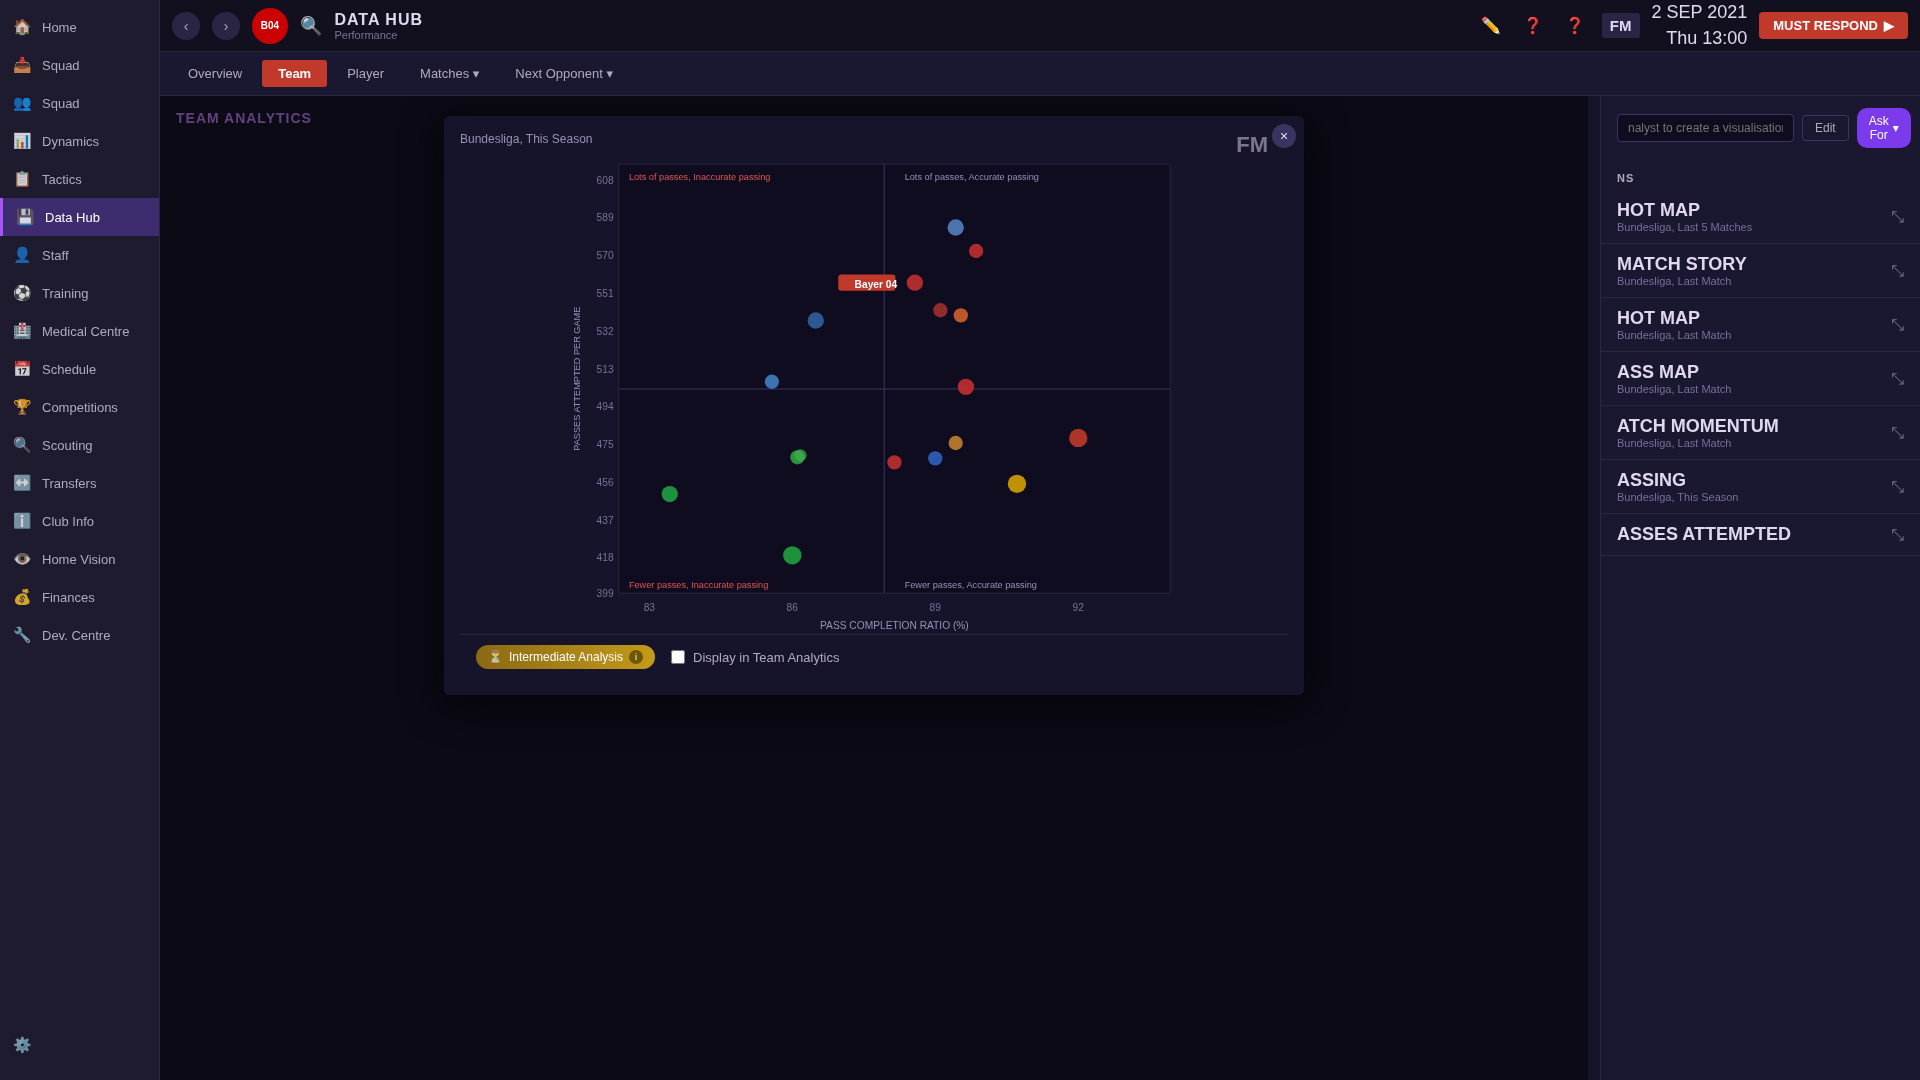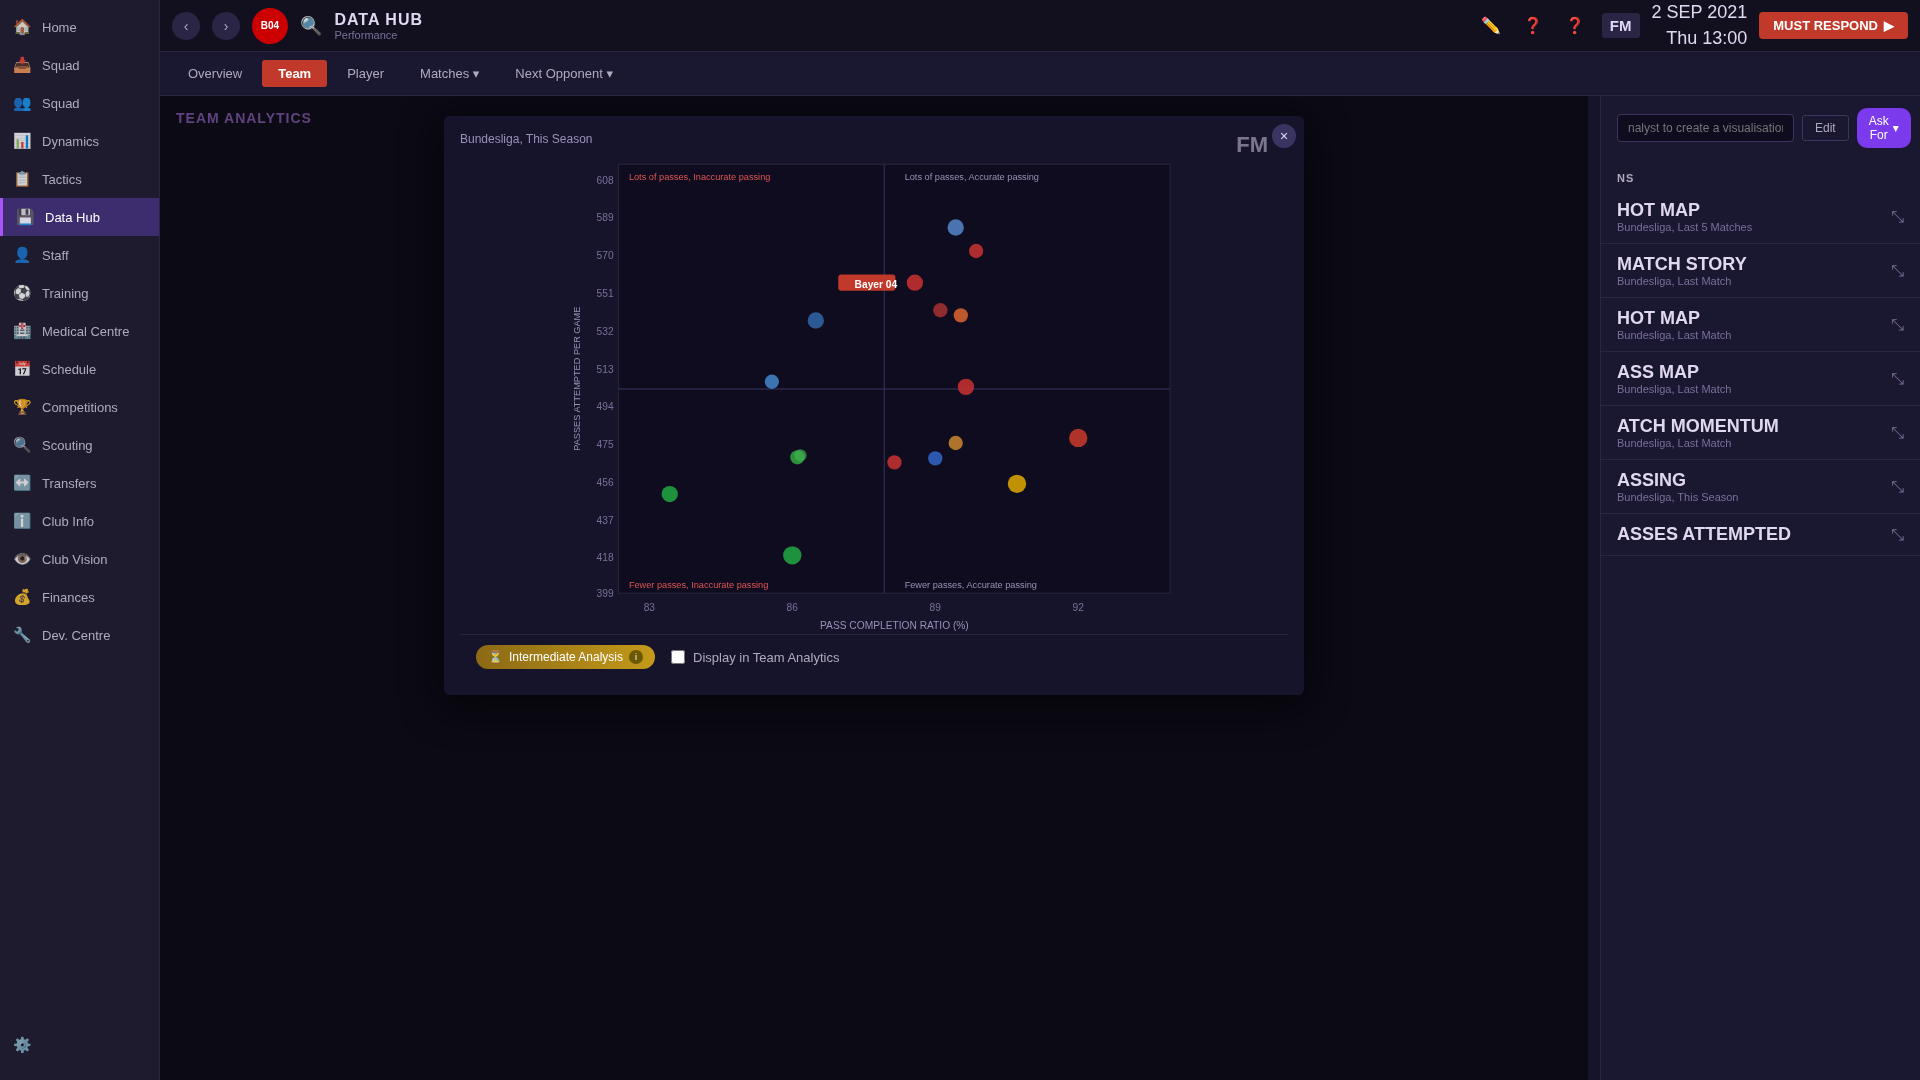--- a/index.html
+++ b/index.html
@@ -402,21 +402,21 @@
       <div class="sidebar-item">
     <span class="icon">↔️</span>
     <span class="sidebar-item-label">Transfers</span>
   </div>
       <div class="sidebar-item">
     <span class="icon">ℹ️</span>
     <span class="sidebar-item-label">Club Info</span>
   </div>
       <div class="sidebar-item">
     <span class="icon">👁️</span>
-    <span class="sidebar-item-label">Club Vision</span>
+    <span class="sidebar-item-label">Home Vision</span>
   </div>
       <div class="sidebar-item">
     <span class="icon">💰</span>
     <span class="sidebar-item-label">Finances</span>
   </div>
       <div class="sidebar-item">
     <span class="icon">🔧</span>
     <span class="sidebar-item-label">Dev. Centre</span>
   </div>
     </div>

